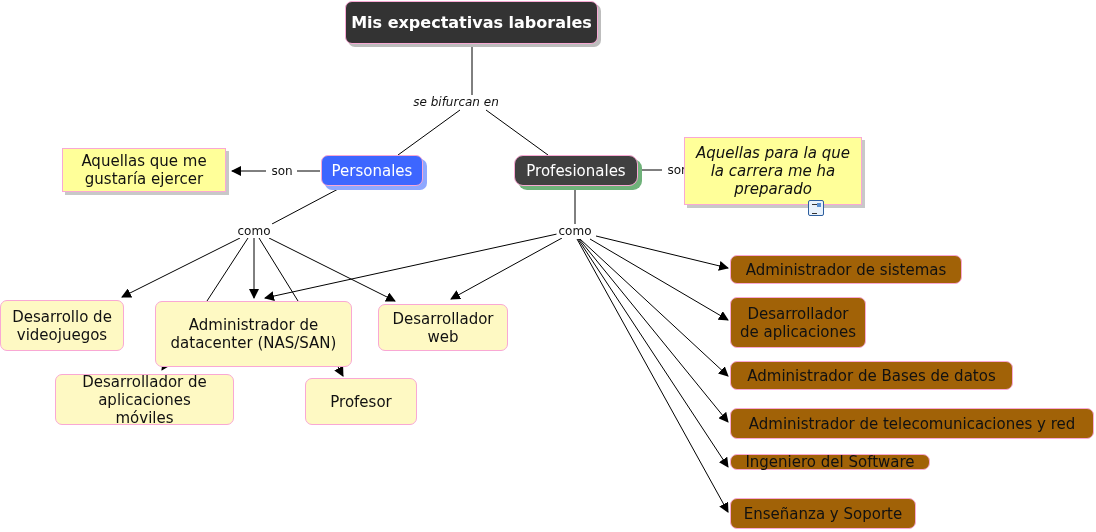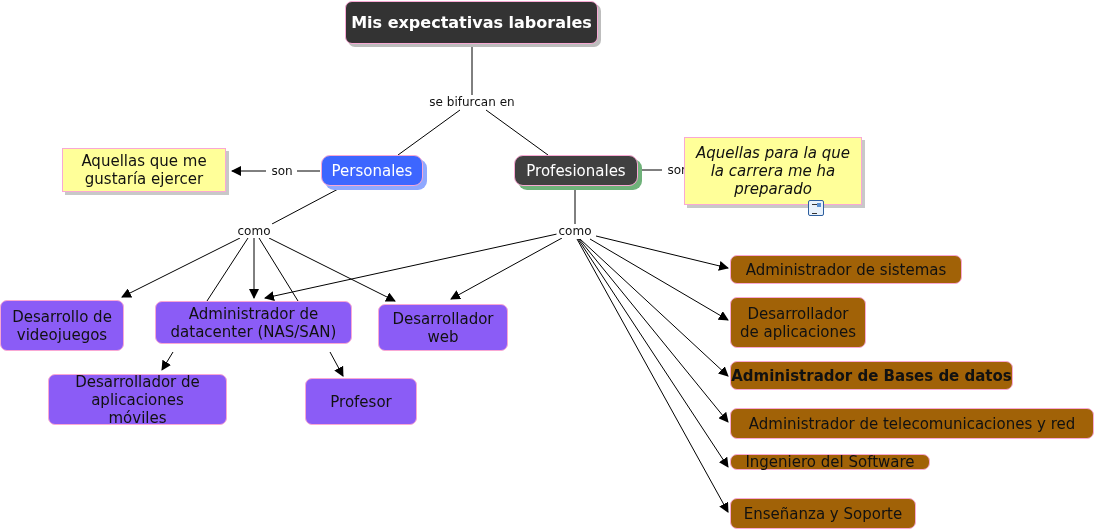--- a/index.html
+++ b/index.html
@@ -8,21 +8,21 @@
   #edges { position: absolute; left: 0; top: 0; width: 1096px; height: 532px; }
   .node { position: absolute; box-sizing: border-box; display: flex; align-items: center;
           justify-content: center; text-align: center; color: #111; font-size: 15px;
           line-height: 18px; border: 1px solid #f9a8d4; }
   .root { background: #333333; color: #fff; font-weight: bold; font-size: 16px;
           border-radius: 7px; box-shadow: 3px 3px 0 #bdbdbd; }
   .pers { background: #3d66ff; color: #fff; border-radius: 9px; box-shadow: 4px 4px 0 #8fa8ff; font-size: 15px; }
   .prof { background: #404040; color: #fff; border-radius: 9px; box-shadow: 4px 4px 0 #6fb27a; font-size: 15px; }
   .note { background: #ffff99; border-radius: 0; box-shadow: 3px 3px 0 #c8c8c8; }
   .note.italic { font-style: italic; }
-  .blue { background: #8b5cf6; border-radius: 7px; }
+  .blue { background: #fef9c3; border-radius: 7px; }
   .orange { background: #a16207; border-radius: 7px; }
   .label { position: absolute; font-size: 12px; background: #fff; padding: 0 2px; color: #111;
            line-height: 14px; transform: translate(-50%, -50%); white-space: nowrap; }
   .doc-icon { position: absolute; left: 808px; top: 200px; width: 16px; height: 16px;
               box-sizing: border-box; border: 1px solid #2d5e9e; border-radius: 2px;
               background: #e8f1fb; }
   .doc-icon::before { content: ""; position: absolute; left: 3px; top: 3px; width: 5px; height: 8px;
               border-top: 1px solid #333; border-bottom: 1px solid #333; }
   .doc-icon::after { content: ""; position: absolute; right: 2px; top: 2px; width: 4px; height: 4px;
               background: #5a8fd0; }
@@ -65,41 +65,41 @@
     <line x1="590" y1="239" x2="728" y2="320" marker-end="url(#arr)"></line>
     <line x1="580" y1="239" x2="728" y2="376" marker-end="url(#arr)"></line>
     <line x1="579" y1="239" x2="728" y2="422" marker-end="url(#arr)"></line>
     <line x1="578" y1="239" x2="728" y2="467" marker-end="url(#arr)"></line>
     <line x1="577" y1="239" x2="728" y2="512" marker-end="url(#arr)"></line>
   </g>
 </svg>
 
 <div class="node root" style="left:345px;top:1px;width:253px;height:43px;">Mis expectativas laborales</div>
 
-<span class="label" style="left:472px;top:102px;">se bifurcan en</span>
+<span class="label" style="left:456px;top:102px;font-style:italic;">se bifurcan en</span>
 
-<div class="node pers" style="left:321px;top:155px;width:102px;height:31px;">Personales</div>
+<div class="node pers" style="left:321px;top:155px;width:102px;height:31px;border-radius:7px;">Personales</div>
 
 <div class="node prof" style="left:514px;top:155px;width:124px;height:31px;">Profesionales</div>
 
 <span class="label" style="left:282px;top:171px;">son</span>
 <span class="label" style="left:678px;top:170px;">son</span>
 
 <div class="node note" style="left:62px;top:148px;width:164px;height:44px;padding:16px 6px;">Aquellas que me gustaría ejercer</div>
 
 <div class="node note italic" style="left:684px;top:137px;width:178px;height:68px;padding:7px 6px;">Aquellas para la que la carrera me ha preparado</div>
 <span class="doc-icon"></span>
 
 <span class="label" style="left:254px;top:231px;">como</span>
 <span class="label" style="left:575px;top:231px;">como</span>
 
 <div class="node blue" style="left:0px;top:300px;width:124px;height:51px;padding:0 4px;">Desarrollo de videojuegos</div>
-<div class="node blue" style="left:155px;top:301px;width:197px;height:43px;padding:16px 4px;text-align:center;">Administrador de datacenter (NAS/SAN)</div>
+<div class="node blue" style="left:155px;top:301px;width:197px;height:66px;padding:16px 4px;text-align:center;">Administrador de datacenter (NAS/SAN)</div>
 <div class="node blue" style="left:378px;top:304px;width:130px;height:47px;padding:0 8px;">Desarrollador web</div>
-<div class="node blue" style="left:48px;top:374px;width:179px;height:51px;padding:0 20px;">Desarrollador de aplicaciones móviles</div>
+<div class="node blue" style="left:55px;top:374px;width:179px;height:51px;padding:0 20px;">Desarrollador de aplicaciones móviles</div>
 <div class="node blue" style="left:305px;top:378px;width:112px;height:47px;">Profesor</div>
 
 <div class="node orange" style="left:730px;top:255px;width:232px;height:29px;">Administrador de sistemas</div>
 <div class="node orange" style="left:730px;top:297px;width:136px;height:51px;padding:0 6px;">Desarrollador de aplicaciones</div>
-<div class="node orange" style="left:730px;top:361px;width:283px;height:29px;font-weight:bold;">Administrador de Bases de datos</div>
+<div class="node orange" style="left:730px;top:361px;width:283px;height:29px;">Administrador de Bases de datos</div>
 <div class="node orange" style="left:730px;top:408px;width:364px;height:31px;">Administrador de telecomunicaciones y red</div>
 <div class="node orange" style="left:730px;top:454px;width:200px;height:16px;">Ingeniero del Software</div>
 <div class="node orange" style="left:730px;top:498px;width:186px;height:31px;">Enseñanza y Soporte</div>
 
 </body></html>

